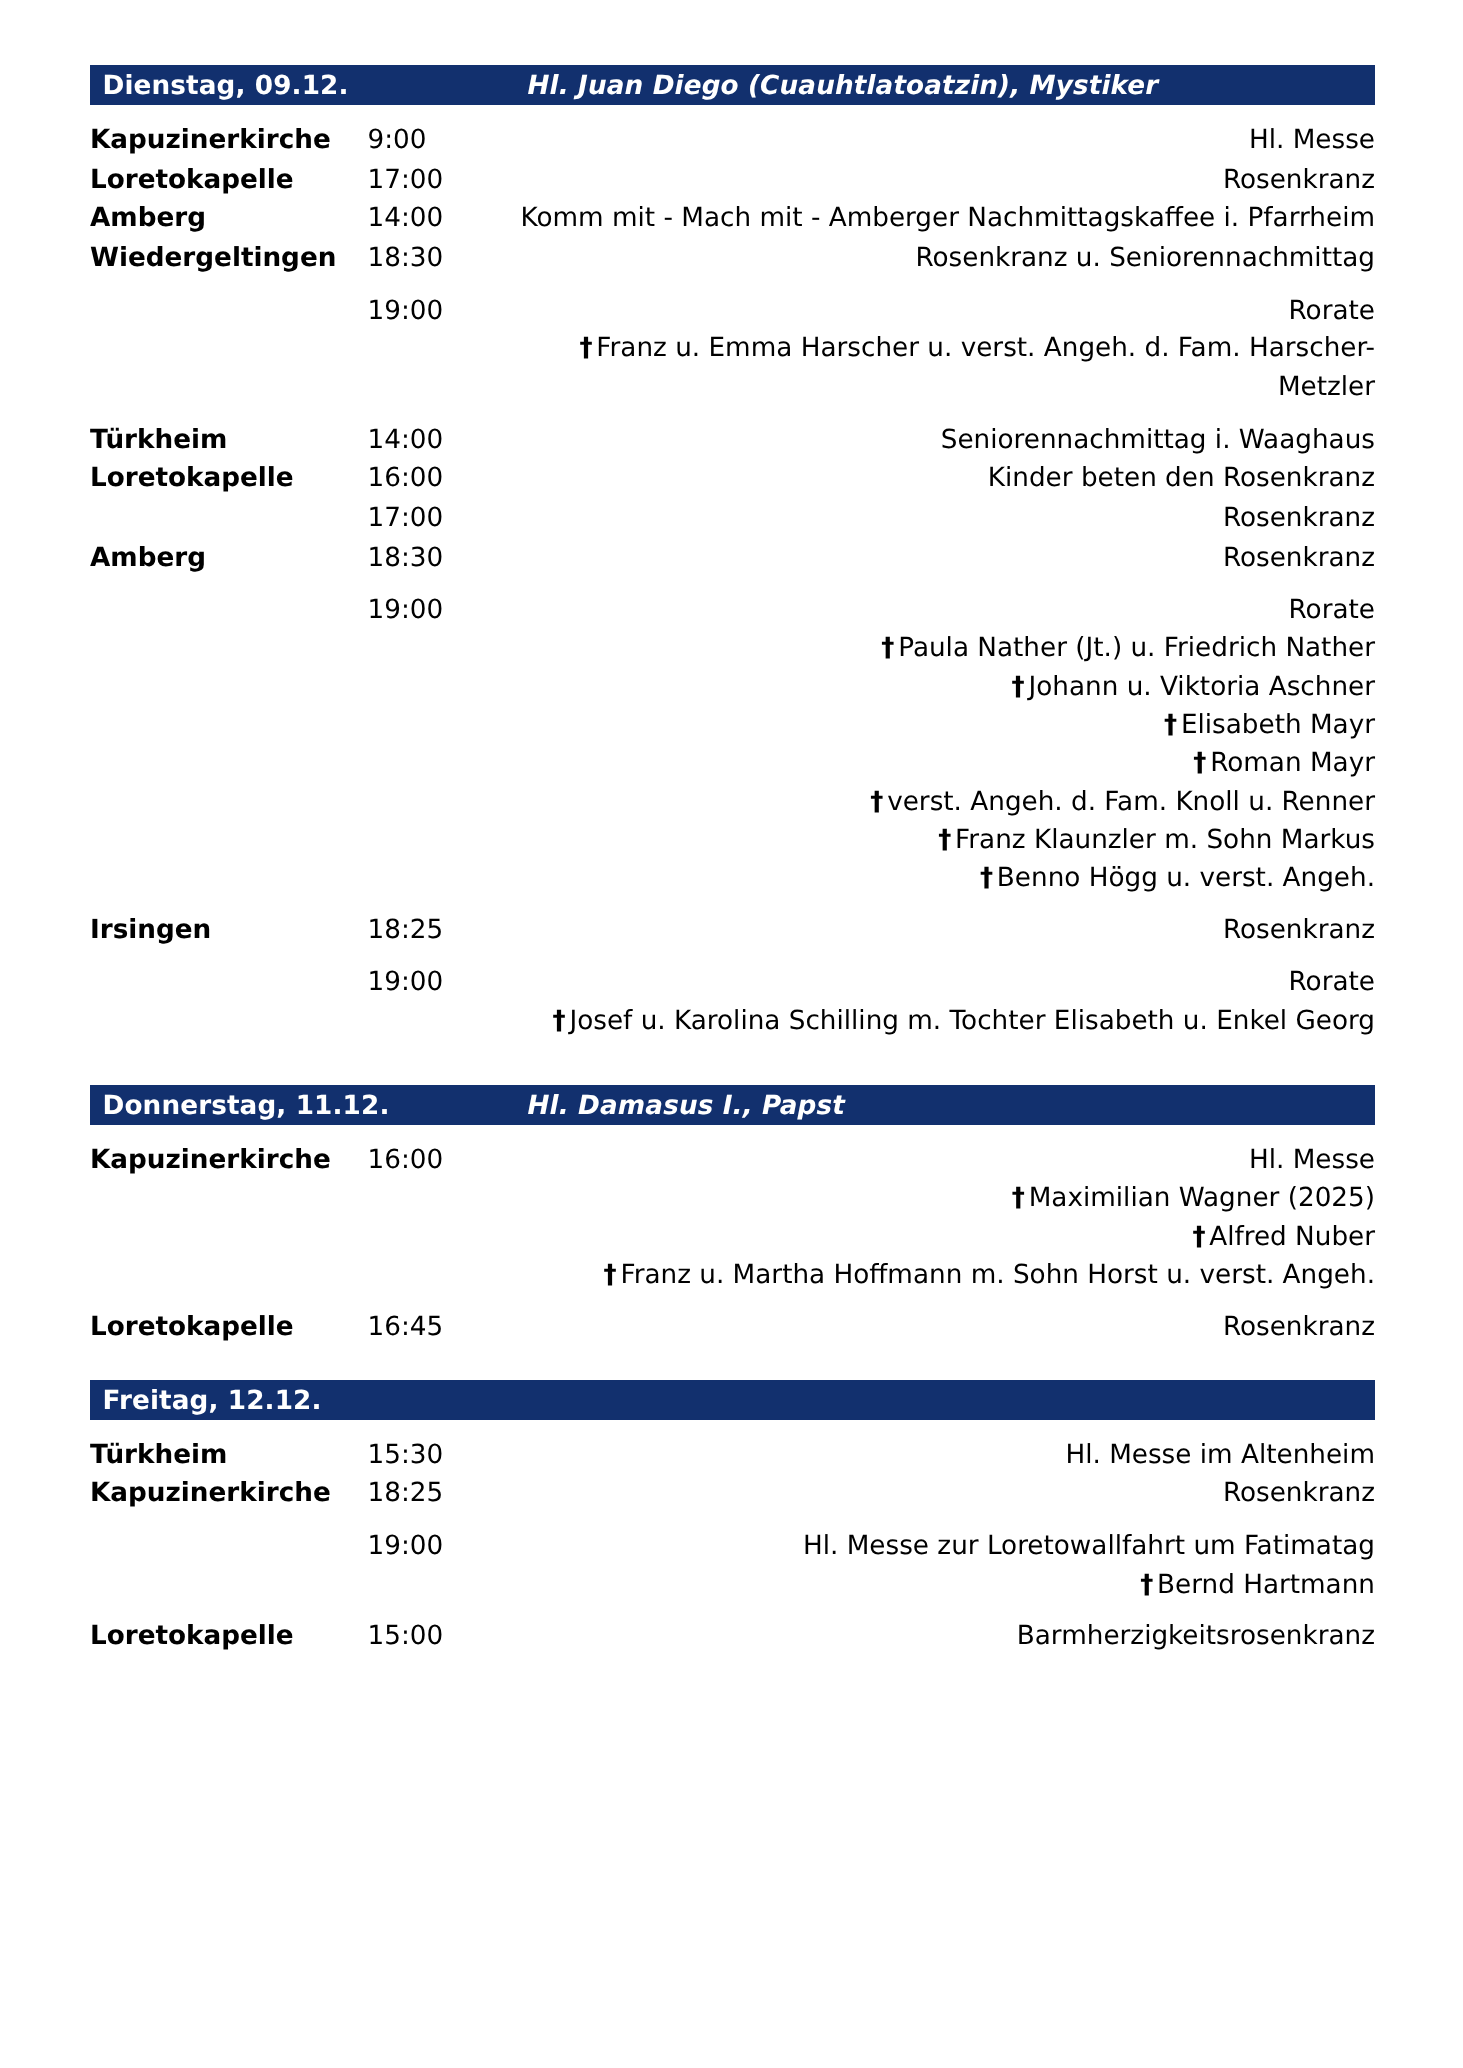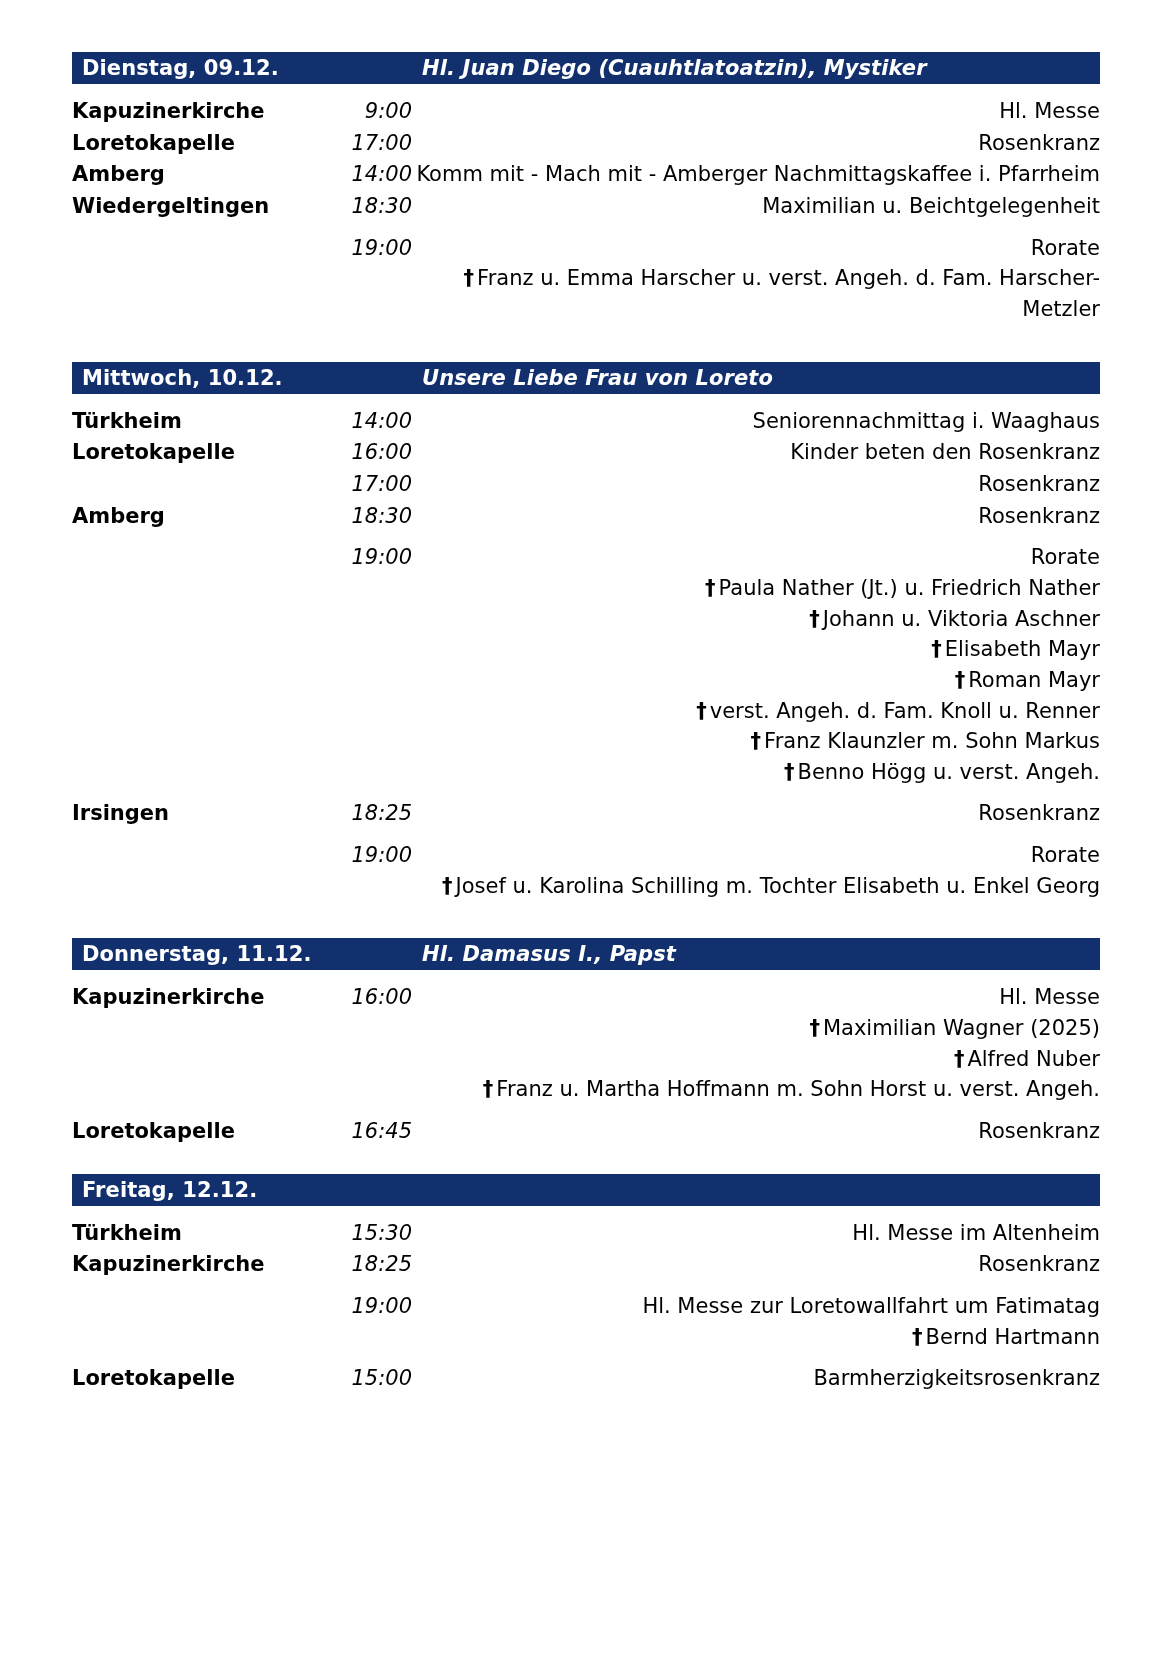--- a/index.html
+++ b/index.html
@@ -61,24 +61,23 @@
   }
   td.place {
     width: 222px;
     font-weight: bold;
     white-space: nowrap;
     padding-left: 4px;
     margin-top: 34px;
   }
   td.time {
     width: 118px;
-    text-align: right;
+    text-align: left;
     padding-right: 0;
     white-space: nowrap;
-    font-style: italic;
   }
   td.desc {
     padding-left: 28px;
     text-align: right;
   }
   .desc .line {
     display: block;
   }
   .desc .cross {
     font-family: "DejaVu Sans", sans-serif;
@@ -122,45 +121,41 @@
               <td class="place">Amberg</td>
               <td class="time">14:00</td>
               <td class="desc">
                 <span class="line"><span>Komm mit - Mach mit - Amberger Nachmittagskaffee i. Pfarrheim</span></span>
               </td>
             </tr>
             <tr>
               <td class="place">Wiedergeltingen</td>
               <td class="time">18:30</td>
               <td class="desc">
-                <span class="line"><span>Maximilian u. Beichtgelegenheit</span></span>
+                <span class="line"><span>Rosenkranz u. Seniorennachmittag</span></span>
               </td>
             </tr>
             <tr class="spacer">
               <td colspan="3"></td>
             </tr>
             <tr>
               <td class="place"></td>
               <td class="time">19:00</td>
               <td class="desc">
                 <span class="line"><span>Rorate</span></span>
                 <span class="line"><span class="cross">†</span><span>Franz u. Emma Harscher u. verst. Angeh. d. Fam. Harscher-Metzler</span></span>
               </td>
             </tr>
             <tr class="spacer">
               <td colspan="3"></td>
             </tr>
           </tbody>
         </table>
       </div>
       <div class="day-block">
-        <div class="day-header">
-          <span class="date">Mittwoch, 10.12.</span>
-          <span class="feast">Unsere Liebe Frau von Loreto</span>
-        </div>
         <table class="entries">
           <tbody>
             <tr>
               <td class="place">Türkheim</td>
               <td class="time">14:00</td>
               <td class="desc">
                 <span class="line"><span>Seniorennachmittag i. Waaghaus</span></span>
               </td>
             </tr>
             <tr>

